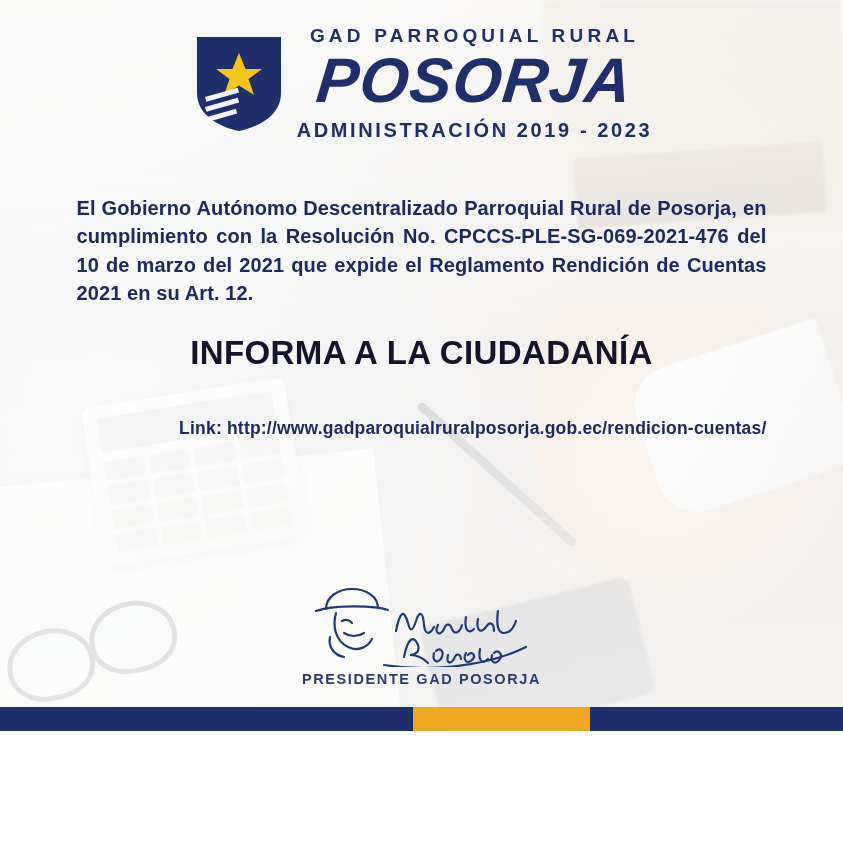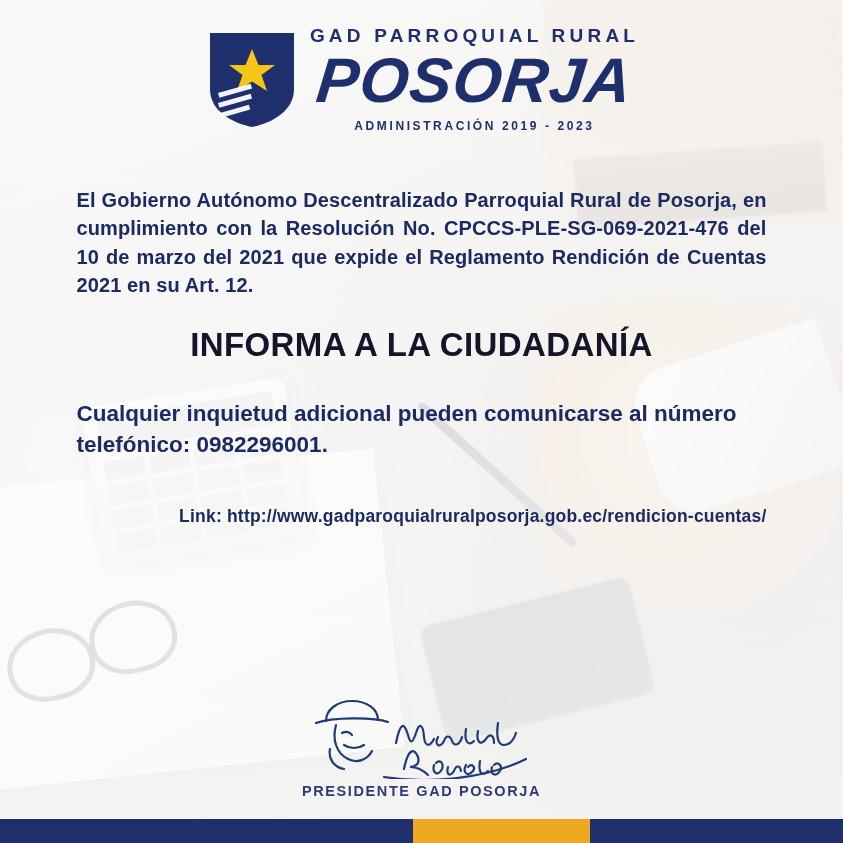--- a/index.html
+++ b/index.html
@@ -6,21 +6,21 @@
     margin: 0;
     padding: 0;
     background: #ffffff;
   }
   body {
     font-family: "Liberation Sans", sans-serif;
   }
   .poster {
     position: relative;
     width: 843px;
-    height: 843px;
+    height: 731px;
     overflow: hidden;
     background: #fef9c3;
   }
 
   
   .bg {
     position: absolute;
     inset: 0;
     background:
       radial-gradient(circle at 78% 16%, rgba(198,180,160,0.55) 0%, rgba(198,180,160,0) 38%),
@@ -211,21 +211,21 @@
   }
   .logo-main {
     font-size: 63px;
     font-weight: bold;
     letter-spacing: 1px;
     color: #1e2f6b;
     font-style: italic;
     transform: skewX(-6deg);
   }
   .logo-sub {
-    font-size: 12px;
+    font-size: 20px;
     font-weight: bold;
     letter-spacing: 2.6px;
     color: #1e2f6b;
     margin-top: 8px;
   }
 
   
   .body-block {
     width: 690px;
     margin-top: 34px;
@@ -368,21 +368,20 @@
         <div class="logo-sub">ADMINISTRACIÓN 2019 - 2023</div>
       </div>
     </div>
 
     <div class="body-block">
       <p class="para-1">El Gobierno Autónomo Descentralizado Parroquial Rural de Posorja, en cumplimiento con la Resolución No. CPCCS-PLE-SG-069-2021-476 del 10 de marzo del 2021 que expide el Reglamento Rendición de Cuentas 2021 en su Art. 12.</p>
 
       <div class="headline">INFORMA A LA CIUDADANÍA</div>
 
 
-      <p class="para-3">Cualquier inquietud adicional pueden comunicarse al número telefónico: 0982296001.</p>
 
       <div class="link-line">Link: http://www.gadparoquialruralposorja.gob.ec/rendicion-cuentas/</div>
     </div>
 
     <div class="sign-wrap">
       <div class="signature">
         <svg viewBox="0 0 260 92" width="260" height="92" aria-hidden="true">
           <g fill="none" stroke="#1e3a78" stroke-width="2.2" stroke-linecap="round">
 
             <path d="M34 34 C34 22 46 14 60 14 C75 14 86 22 86 33"></path>

